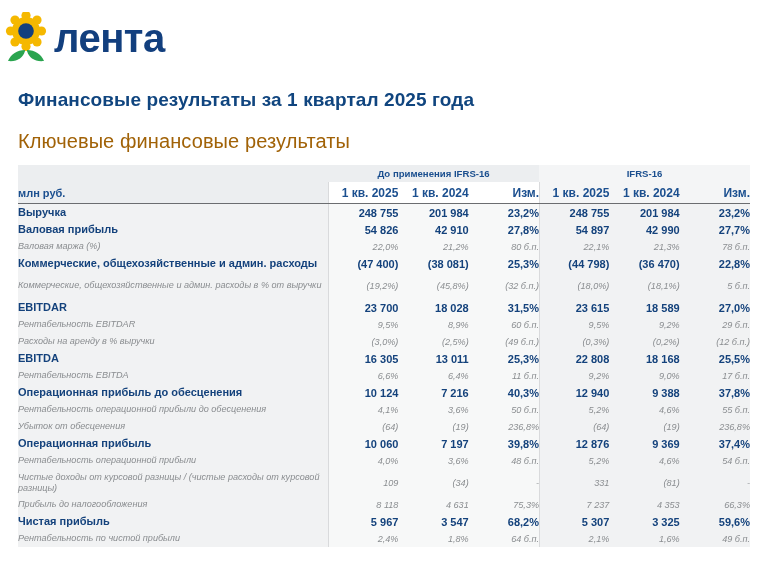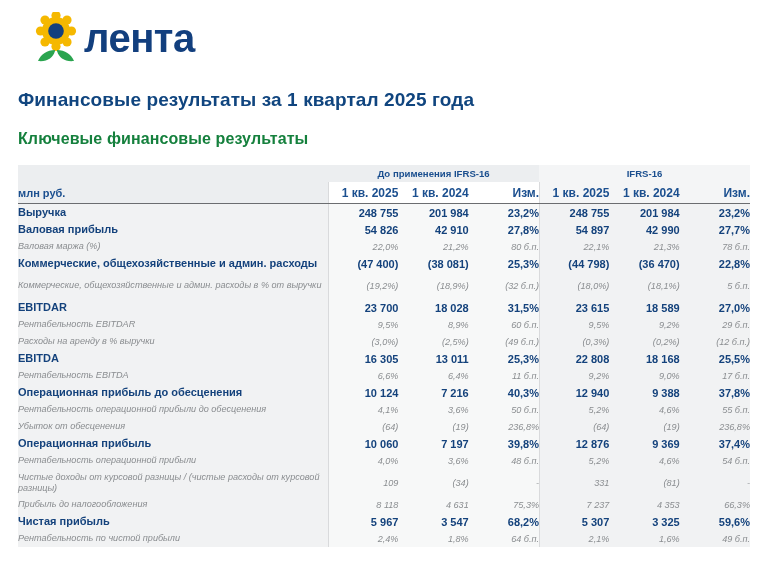--- a/index.html
+++ b/index.html
@@ -12,21 +12,21 @@
     height: 576px;
     overflow: hidden;
     font-family: "Liberation Sans", "DejaVu Sans", sans-serif;
     color: #1b4f8f;
     -webkit-font-smoothing: antialiased;
   }
 
   
   .logo-block {
     position: absolute;
-    left: 30px;
+    left: 0;
     top: 12px;
     display: flex;
     align-items: center;
     height: 52px;
   }
   .logo-mark { width: 52px; height: 52px; display: block; }
   .logo-word {
     font-size: 40px;
     font-weight: bold;
     letter-spacing: -0.5px;
@@ -42,23 +42,23 @@
     top: 89px;
     font-size: 19px;
     font-weight: bold;
     color: #10457f;
     letter-spacing: 0.1px;
   }
   .title-sub {
     position: absolute;
     left: 18px;
     top: 130px;
-    font-size: 16px;
-    font-weight: bold;
-    color: #15803d;
+    font-size: 20px;
+    font-weight: normal;
+    color: #a16207;
     letter-spacing: 0.1px;
   }
 
   
   .table-wrap {
     position: absolute;
     left: 18px;
     top: 165px;
     width: 732px;
   }
@@ -234,21 +234,21 @@
           <td class="num bold sep-left">(47 400)</td>
           <td class="num bold">(38 081)</td>
           <td class="num bold">25,3%</td>
           <td class="num bold shade sep-left">(44 798)</td>
           <td class="num bold shade">(36 470)</td>
           <td class="num bold shade">22,8%</td>
         </tr>
         <tr class="r tall">
           <td class="lab muted">Коммерческие, общехозяйственные и админ. расходы в % от выручки</td>
           <td class="num muted sep-left">(19,2%)</td>
-          <td class="num muted">(18,9%)</td>
+          <td class="num muted">(45,8%)</td>
           <td class="num muted">(32 б.п.)</td>
           <td class="num muted shade sep-left">(18,0%)</td>
           <td class="num muted shade">(18,1%)</td>
           <td class="num muted shade">5 б.п.</td>
         </tr>
         <tr class="r">
           <td class="lab bold">EBITDAR</td>
           <td class="num bold sep-left">23 700</td>
           <td class="num bold">18 028</td>
           <td class="num bold">31,5%</td>

